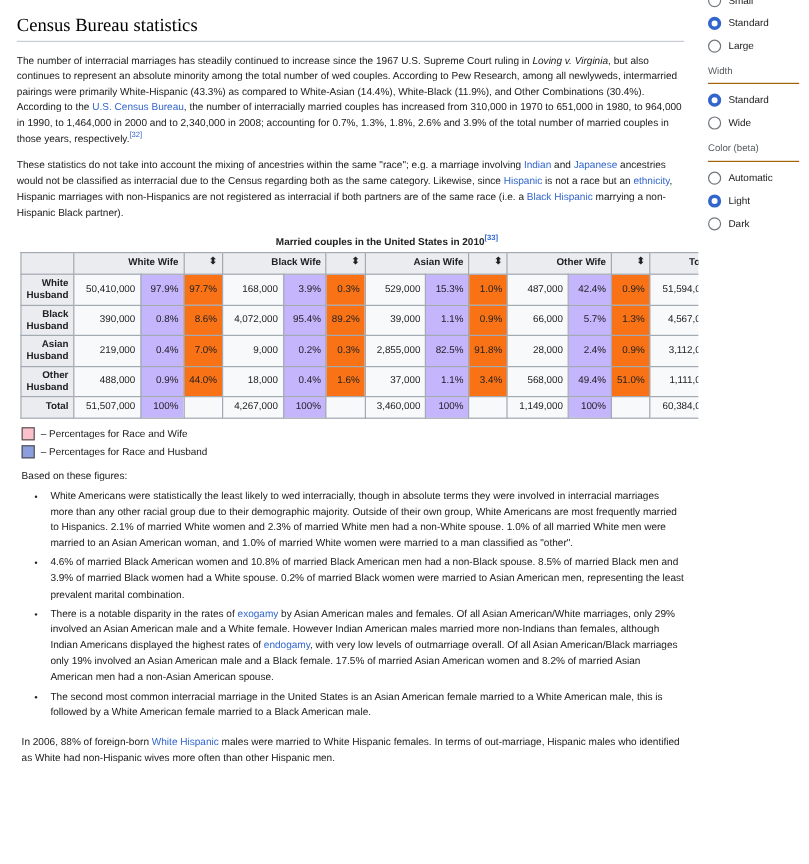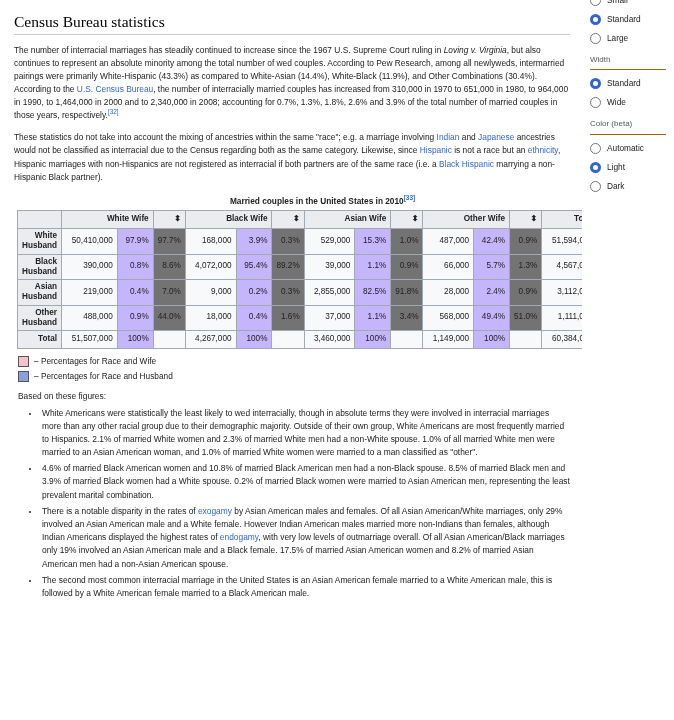--- a/index.html
+++ b/index.html
@@ -85,21 +85,21 @@
     font-weight: bold;
     line-height: 1.25;
     width: 41px;
   }
   td.num {
     text-align: right;
     background: #f8f9fa;
     white-space: nowrap;
   }
   td.pk { background: #c4b5fd; text-align: right; }
-  td.bl { background: #737373; text-align: right; }
+  td.bl { background: #f97316; text-align: right; }
   td.blank { background: #f8f9fa; }
   tr.totrow th.rowhdr, tr.totrow td { height: 16px; }
   .sorticon { display: inline-block; line-height: 1; font-size: 8px; }
 
   
   .legend { margin: 6px 0 0 4px; }
   .legend-row { display: flex; align-items: center; margin: 0 0 2px 0; }
   .sw {
     width: 11px; height: 11px;
     border: 1px solid #555;
@@ -304,20 +304,21 @@
 
     <div class="lead-in">Based on these figures:</div>
 
     <ul class="bullets" id="bullet-list">
         <li>White Americans were statistically the least likely to wed interracially, though in absolute terms they were involved in interracial marriages more than any other racial group due to their demographic majority. Outside of their own group, White Americans are most frequently married to Hispanics. 2.1% of married White women and 2.3% of married White men had a non-White spouse. 1.0% of all married White men were married to an Asian American woman, and 1.0% of married White women were married to a man classified as "other".</li>
         <li>4.6% of married Black American women and 10.8% of married Black American men had a non-Black spouse. 8.5% of married Black men and 3.9% of married Black women had a White spouse. 0.2% of married Black women were married to Asian American men, representing the least prevalent marital combination.</li>
         <li>There is a notable disparity in the rates of <a class="wl" href="#">exogamy</a> by Asian American males and females. Of all Asian American/White marriages, only 29% involved an Asian American male and a White female. However Indian American males married more non-Indians than females, although Indian Americans displayed the highest rates of <a class="wl" href="#">endogamy</a>, with very low levels of outmarriage overall. Of all Asian American/Black marriages only 19% involved an Asian American male and a Black female. 17.5% of married Asian American women and 8.2% of married Asian American men had a non-Asian American spouse.</li>
         <li>The second most common interracial marriage in the United States is an Asian American female married to a White American male, this is followed by a White American female married to a Black American male.</li>
       </ul>
 
+    <p class="closing">In 2006, 88% of foreign-born <a class="wl" href="#">White Hispanic</a> males were married to White Hispanic females. In terms of out-marriage, Hispanic males who identified as White had non-Hispanic wives more often than other Hispanic men.</p>
   </div>
 
   <div class="rail">
     <div id="rail-groups">
         <div class="rail-group">
           <div class="opt clipped-top">
             <span class="radio"></span>
             <span class="opt-label">Small</span>
           </div>
           <div class="opt">

